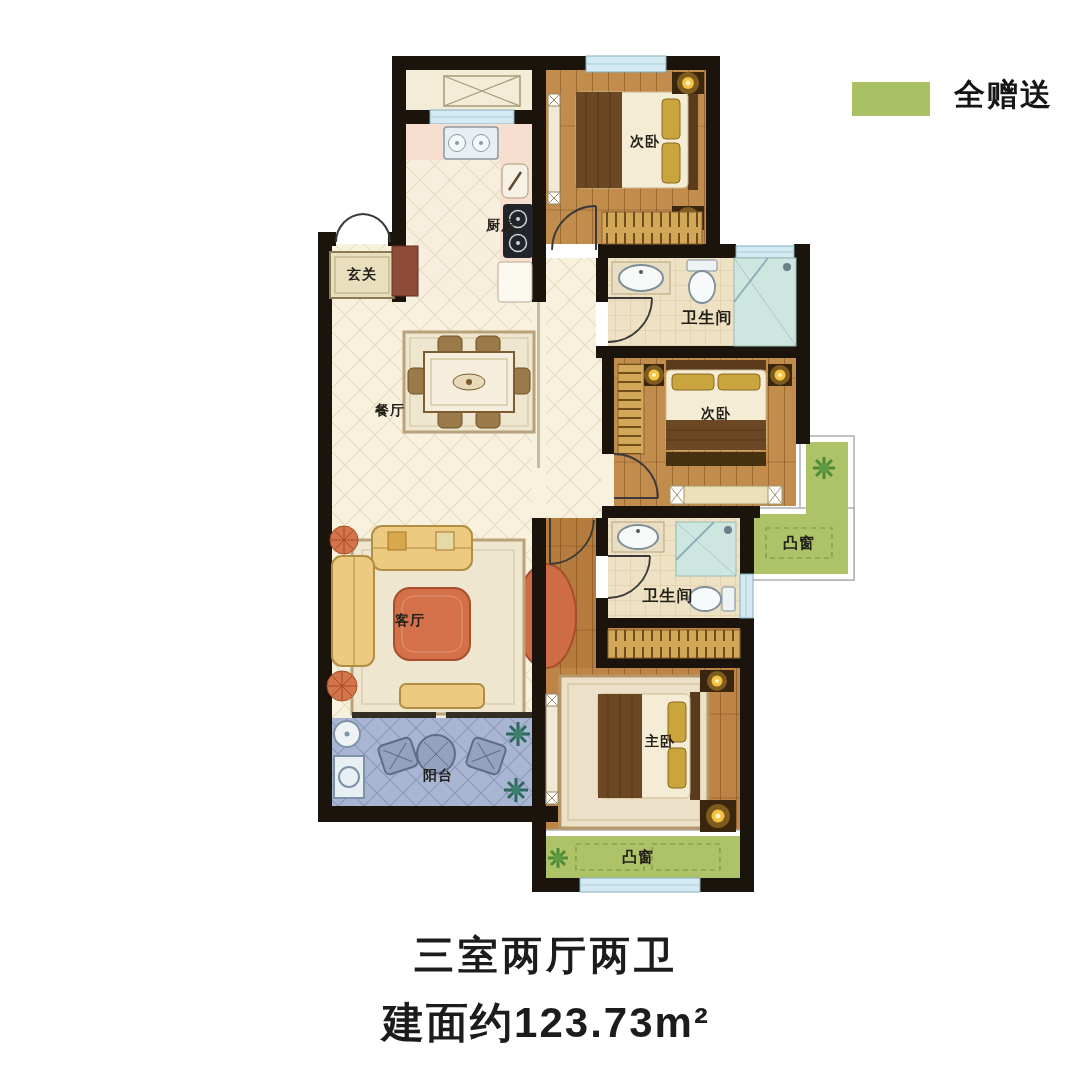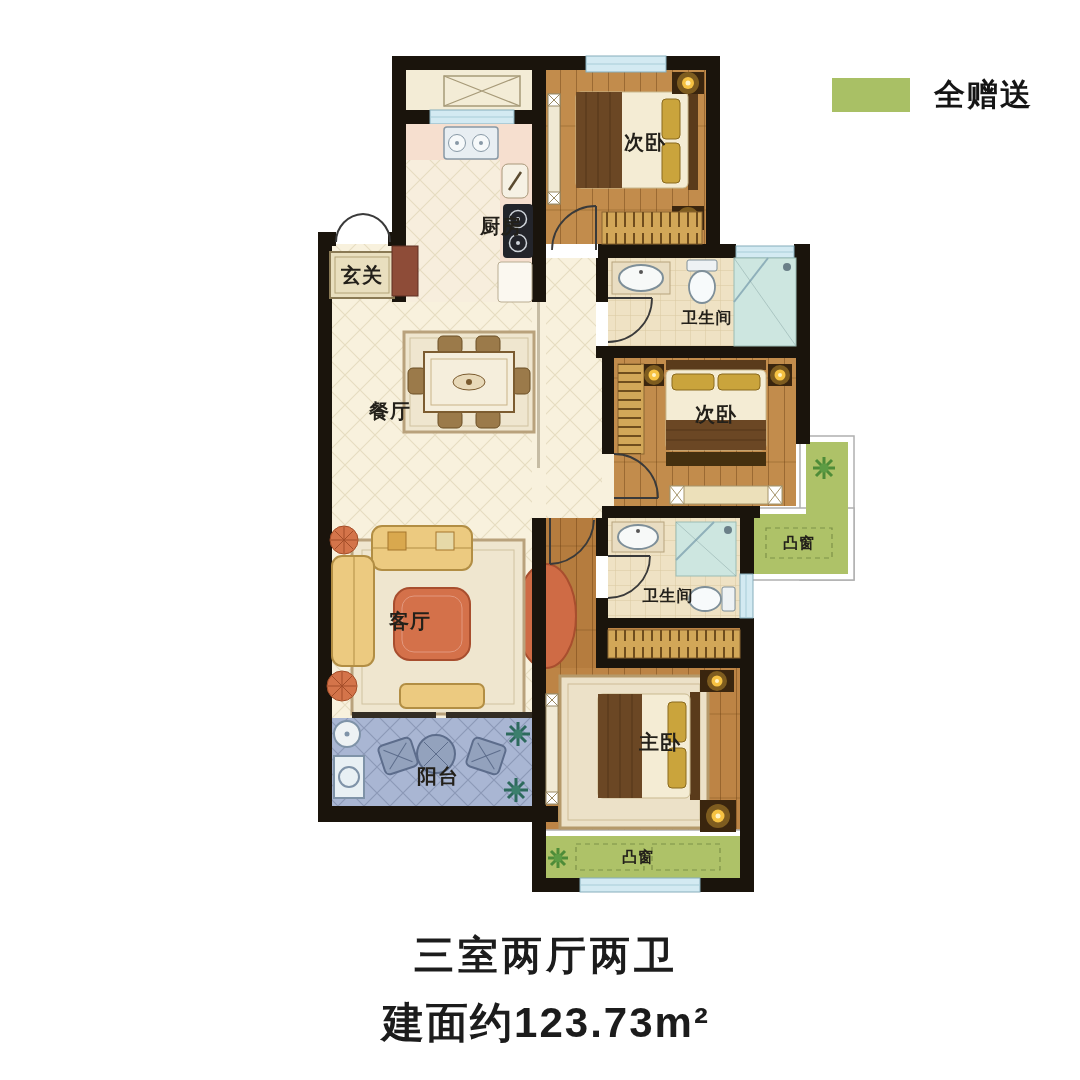--- a/index.html
+++ b/index.html
@@ -1,24 +1,24 @@
 <!DOCTYPE html>
 <html><head>
 <meta charset="utf-8">
 <style>
   html,body{margin:0;padding:0;background:#ffffff;}
   #canvas{position:relative;width:1080px;height:1080px;background:#ffffff;overflow:hidden;
           font-family:"Liberation Sans","DejaVu Sans",sans-serif;}
   #plan-svg{position:absolute;left:0;top:0;}
-  .lbl{position:absolute;transform:translate(-50%,-50%);font-weight:bold;font-size:20px;
+  .lbl{position:absolute;transform:translate(-50%,-50%);font-weight:bold;font-size:14px;
        color:#23201a;white-space:nowrap;letter-spacing:1px;}
   .lbl.sm{font-size:16px;}
   .lbl.xs{font-size:15px;}
   #legend{position:absolute;left:832px;top:74px;display:flex;flex-direction:column;gap:14px;}
-  .legend-row{display:flex;align-items:center;}
+  .legend-row{display:flex;align-items:flex-end;margin-left:20px;}
   .legend-swatch{width:78px;height:34px;display:inline-block;}
   .legend-label{margin-left:24px;font-size:31px;font-weight:600;color:#151515;letter-spacing:2px;}
   #title-block{position:absolute;left:12px;right:0;top:928px;text-align:center;color:#1c1c1c;}
   #title-line1{font-size:40px;font-weight:bold;letter-spacing:4px;}
   #title-line2{font-size:42px;font-weight:bold;letter-spacing:2px;margin-top:12px;}
 </style>
 </head>
 <body>
 
 <div id="canvas">

